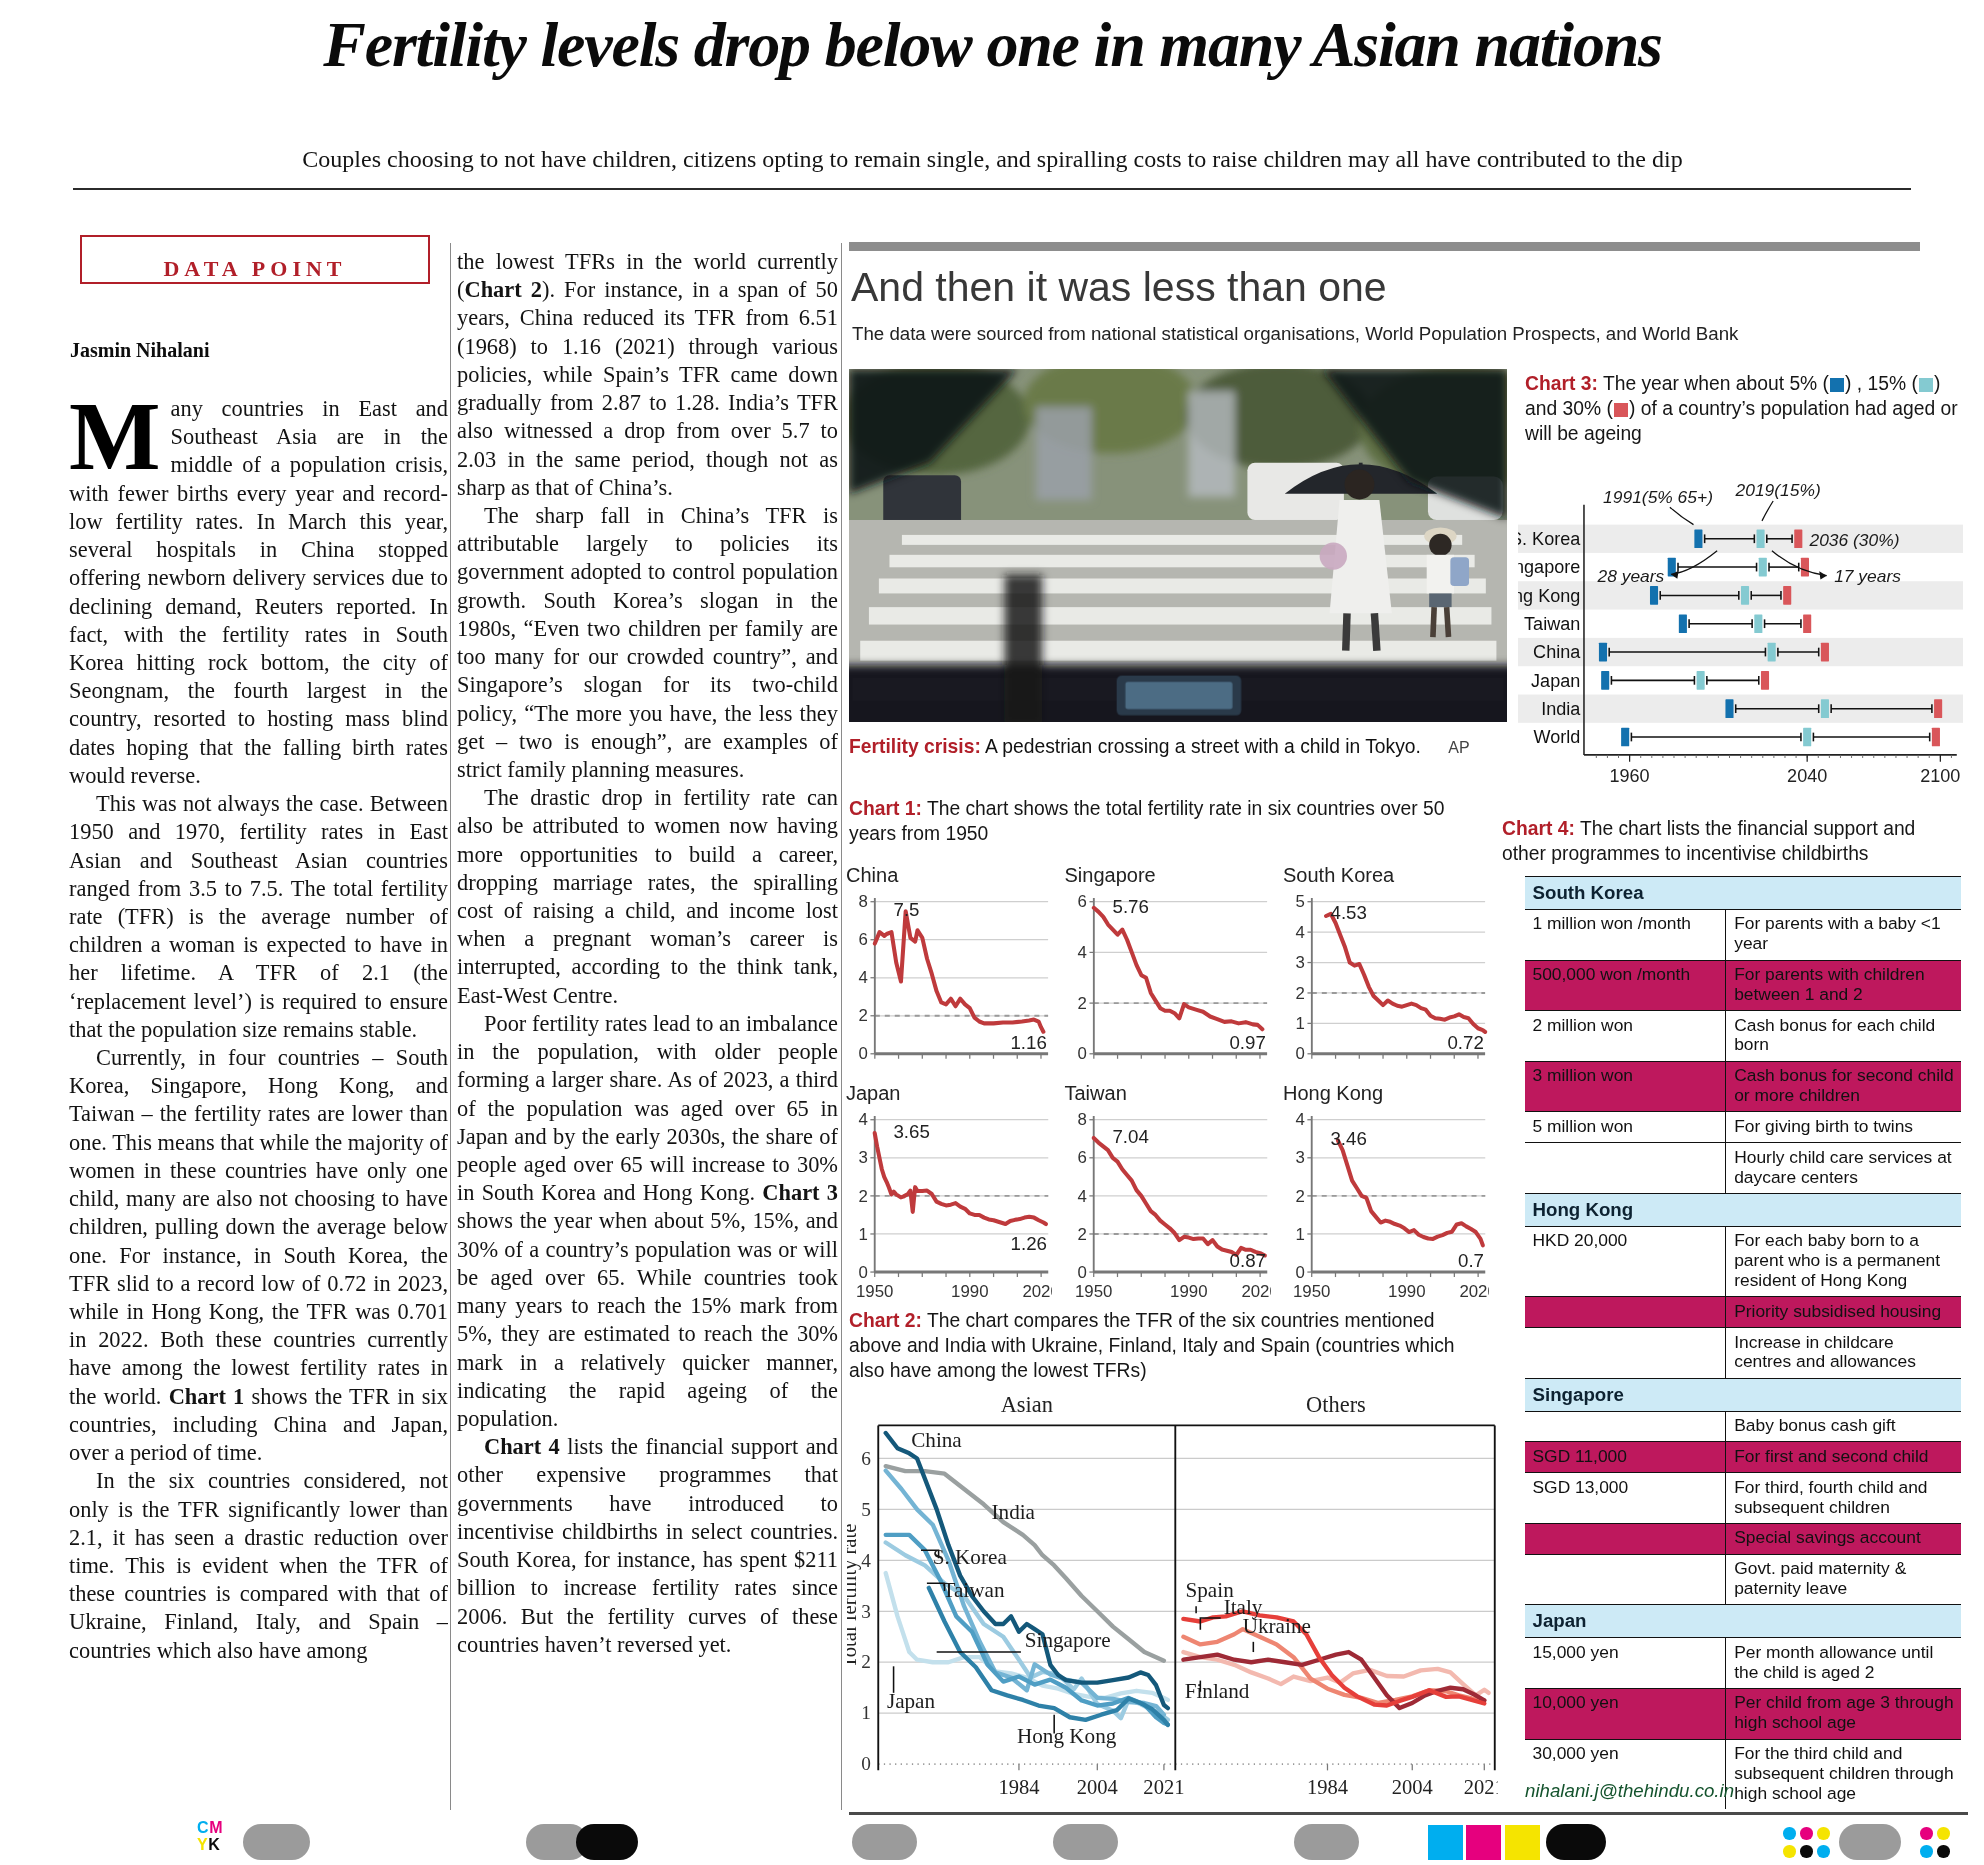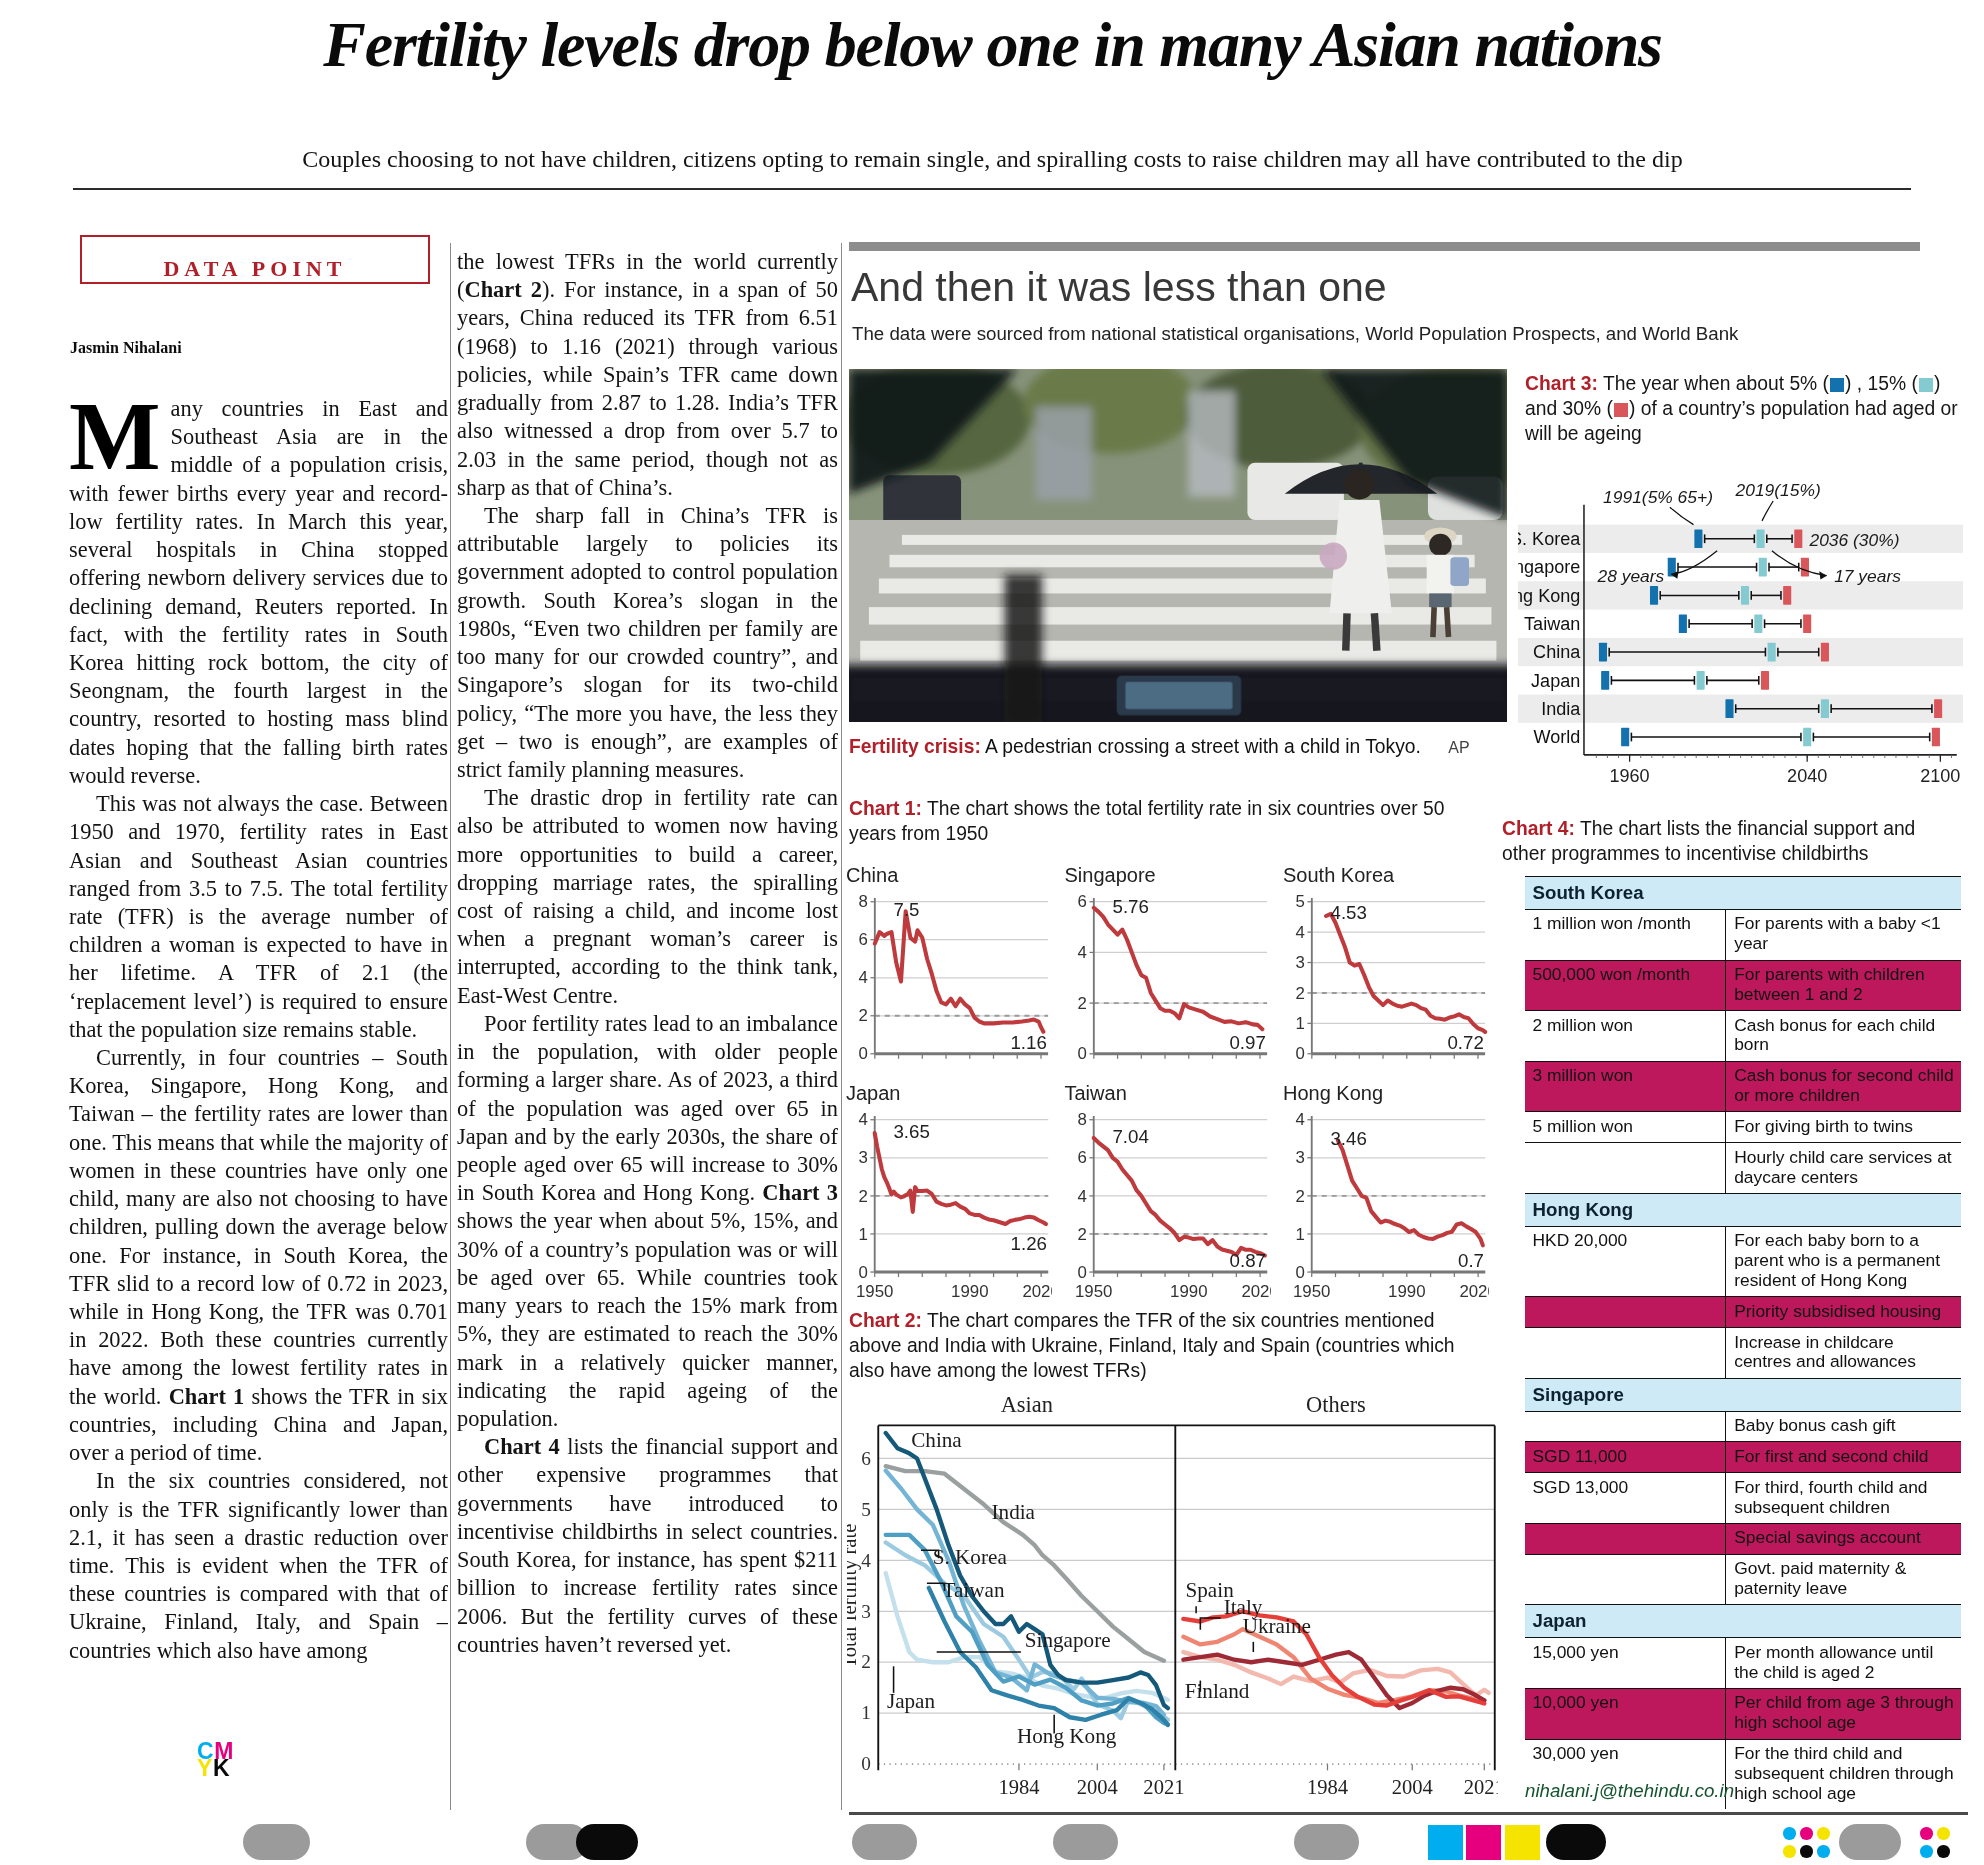--- a/index.html
+++ b/index.html
@@ -9,21 +9,21 @@
     font-style:italic;font-weight:bold;font-size:64px;letter-spacing:-1.2px;color:#0b0b0b;}
   .subhead{position:absolute;left:75px;top:146px;width:1835px;text-align:center;font-size:24px;color:#141414;}
   .head-rule{position:absolute;left:73px;top:188px;width:1838px;height:1.9px;background:#2b2b2b;}
 
   .vrule{position:absolute;top:243px;height:1567px;width:1.2px;background:#8a8a8a;}
   #vrule1{left:450px;} #vrule2{left:841px;}
 
   .kicker-box{position:absolute;left:80px;top:235px;width:346px;height:45px;border:2.5px solid #b11f29;
     display:flex;align-items:flex-end;justify-content:center;}
   .kicker{font-weight:bold;font-size:22px;letter-spacing:5px;color:#b11f29;}
-  .byline{position:absolute;left:70px;top:339px;font-weight:bold;font-size:16px;color:#0d0d0d;}
+  .byline{position:absolute;left:70px;top:339px;font-weight:bold;font-size:20px;color:#0d0d0d;}
 
   .col{position:absolute;font-size:22.4px;line-height:1.26;text-align:justify;color:#131313;}
   #col1{left:69px;top:395px;width:379px;height:1415px;overflow:hidden;}
   #col2{left:457px;top:248px;width:381px;height:1562px;overflow:hidden;}
   .col p{margin:0;text-indent:27px;}
   .col p.noindent{text-indent:0;}
   .dropcap{float:left;font-size:97px;line-height:72px;font-weight:bold;padding:6.2px 10px 0 0;color:#000;}
 
   .gray-bar{position:absolute;left:849px;top:242px;width:1071px;height:9.3px;background:#8d8d8d;}
   .g-title{position:absolute;left:851px;top:264px;font-family:"Liberation Sans",sans-serif;font-weight:300;
@@ -57,22 +57,22 @@
   .c4-row{display:flex;border-top:1.2px solid #111;}
   .c4-row.first{border-top:none;}
   .c4-row.shade{background:#be185d;}
   .c4-amount{width:187px;flex:none;padding:4.4px 5px 5.6px 7.5px;}
   .c4-desc{flex:1;padding:4.4px 6.2px 5.6px 8.7px;border-left:1.2px solid #111;}
 
   .g-email{position:absolute;left:1525px;top:1780px;font-style:italic;font-family:"Liberation Sans",sans-serif;
     font-size:18.7px;color:#14532d;}
   .g-rule{position:absolute;left:849px;top:1812px;width:1119px;height:2.5px;background:#4a4a4a;}
 
-  .cmyk{position:absolute;left:197px;top:1743px;font-family:"Liberation Sans",sans-serif;font-weight:bold;
-    font-size:23px;line-height:17px;letter-spacing:0.6px;}
+  .cmyk{position:absolute;left:197px;top:1819px;font-family:"Liberation Sans",sans-serif;font-weight:bold;
+    font-size:16px;line-height:17px;letter-spacing:0.6px;}
   .pm-c{color:#00aeef;} .pm-m{color:#e6007e;} .pm-y{color:#f5e400;} .pm-k{color:#0a0a0a;}
   .mark{position:absolute;top:1824px;height:36px;border-radius:18.7px;background:#9b9b9b;}
   .mark.black{background:#0a0a0a;}
   .sq{position:absolute;top:1825px;width:35px;height:35px;}
   .dot{position:absolute;width:12.5px;height:12.5px;border-radius:50%;}
 </style>
 </head>
 <body>
 
 <div class="page">

